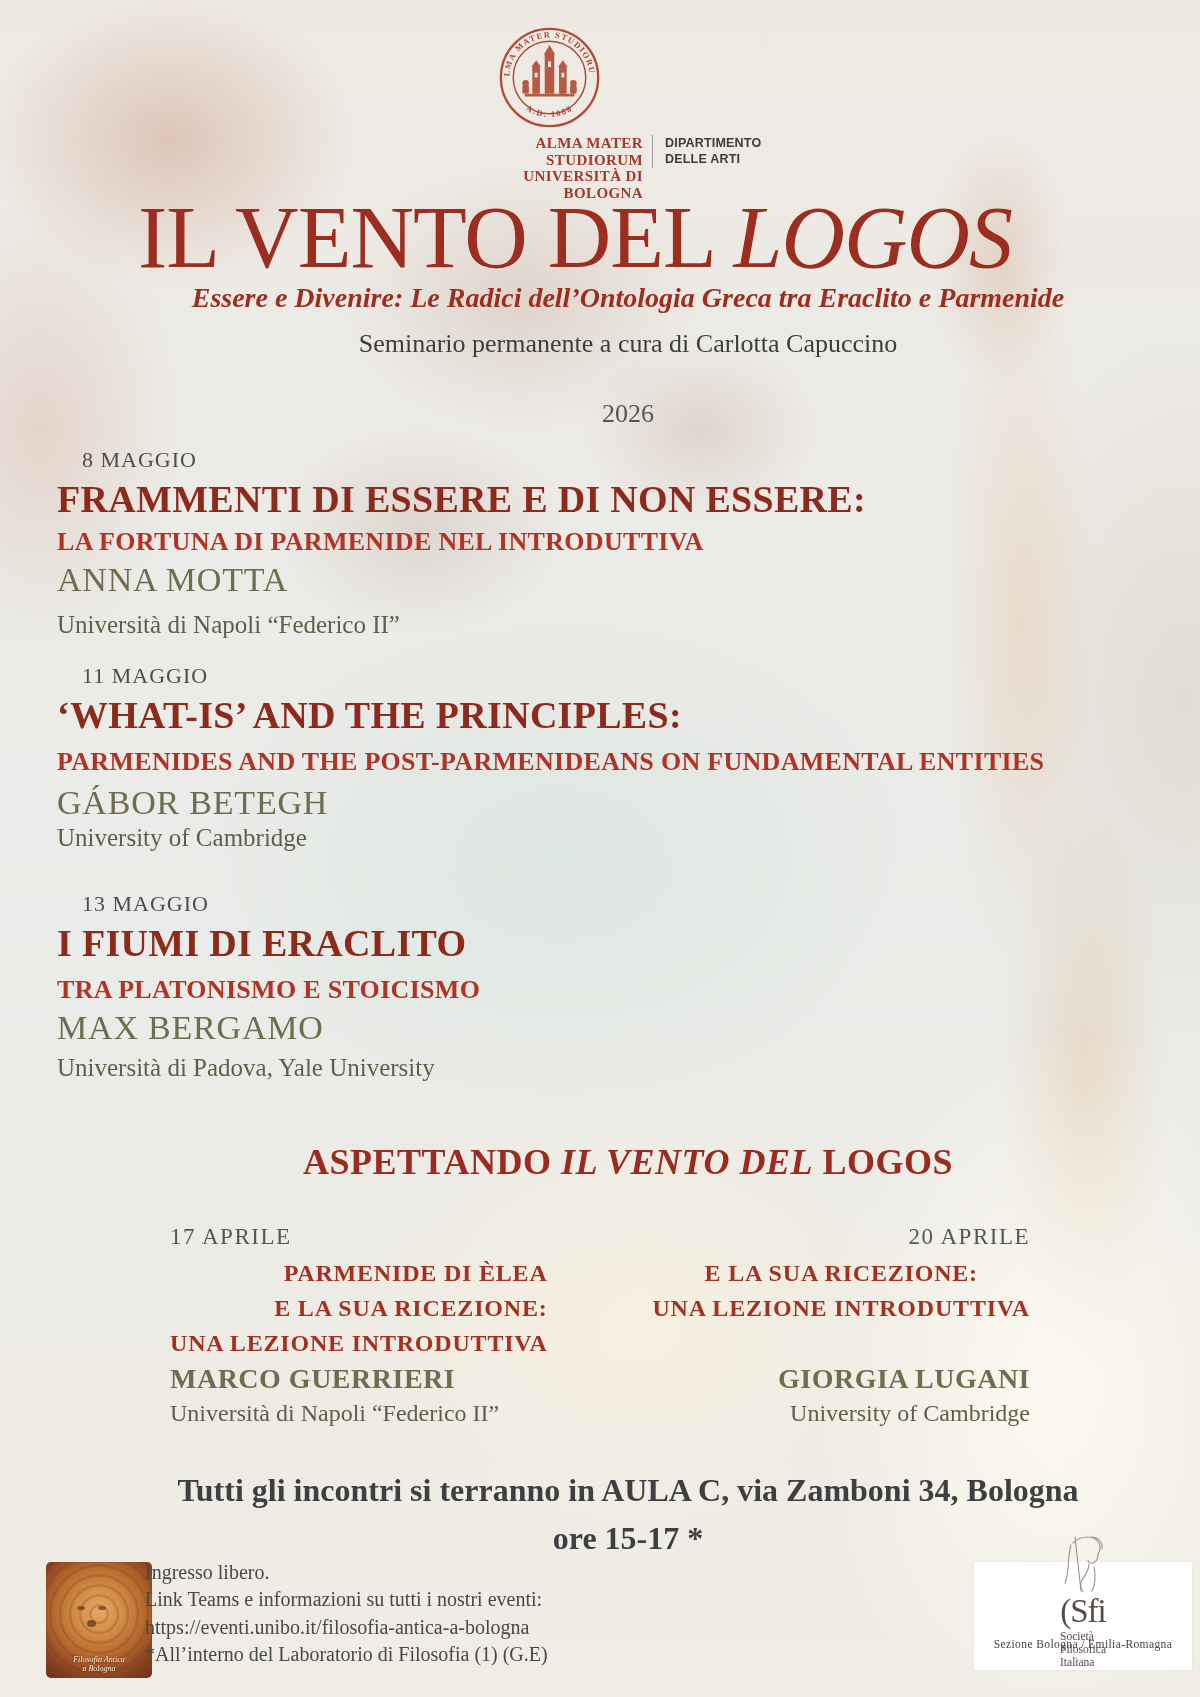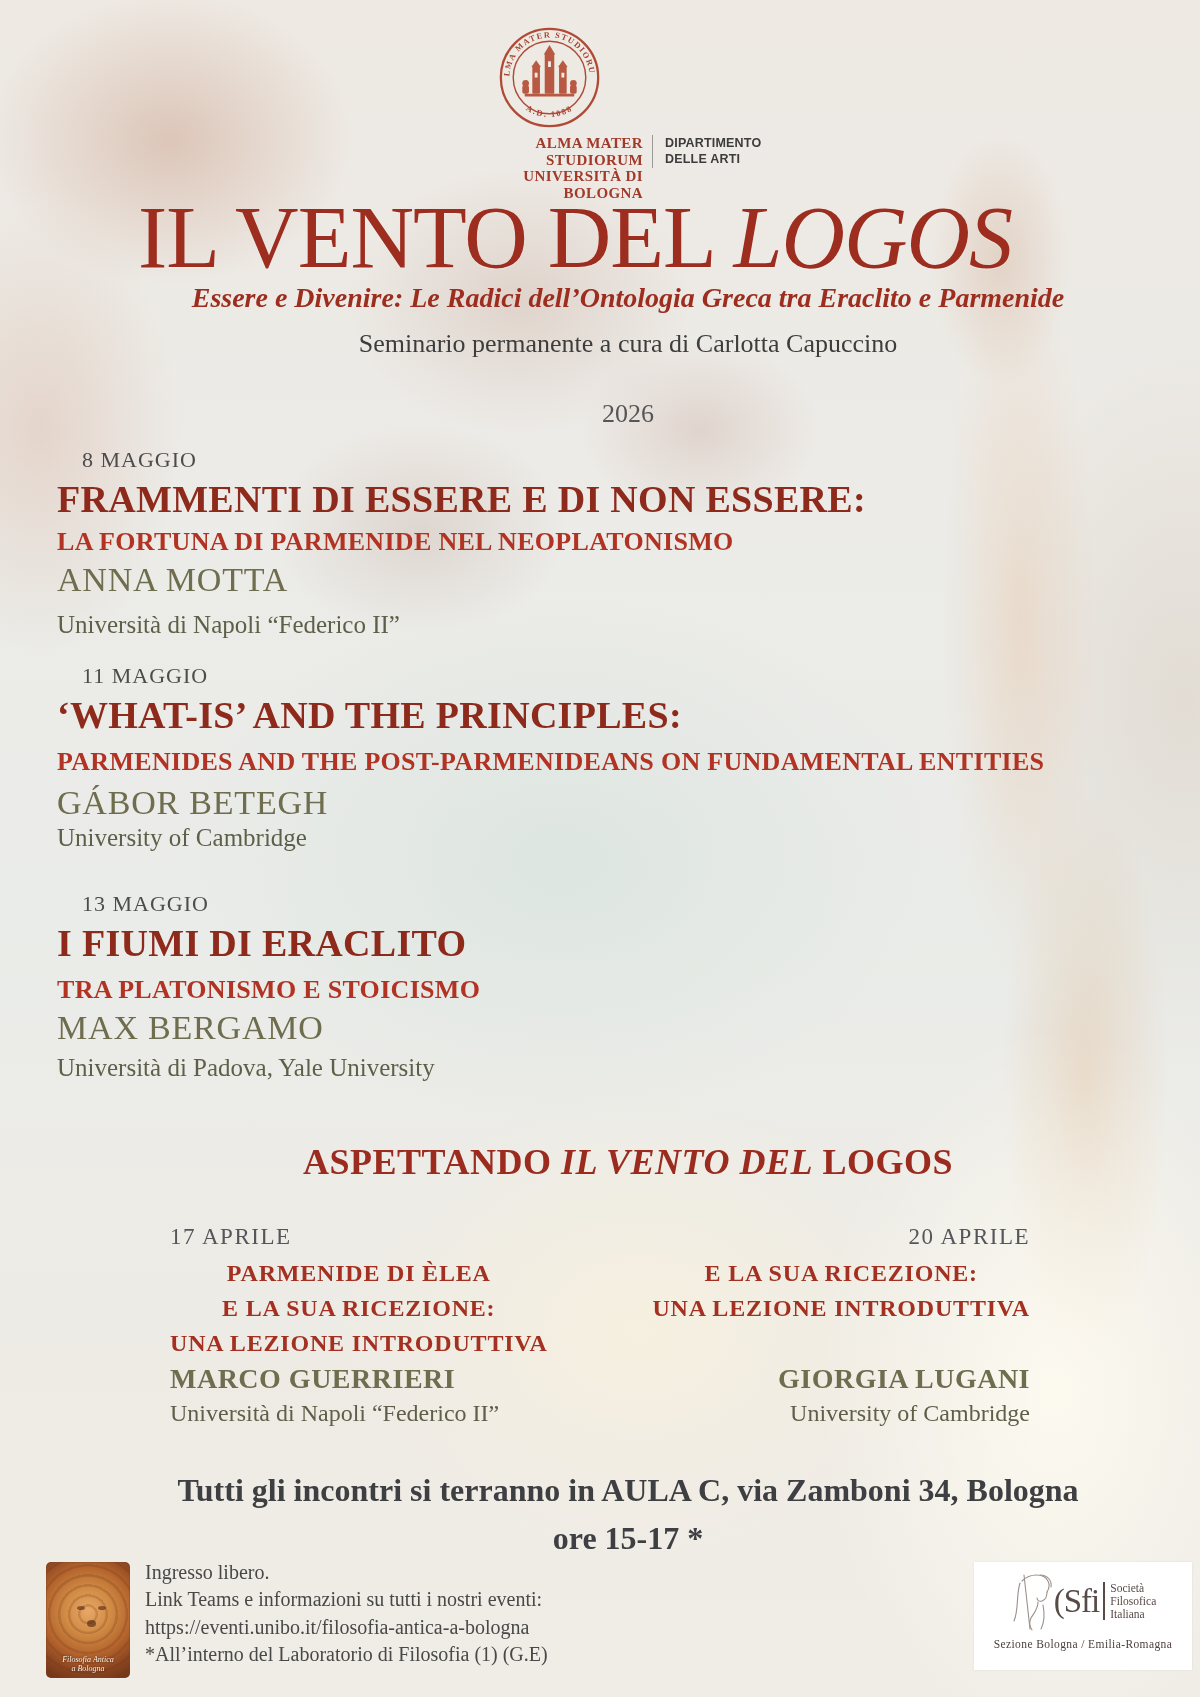--- a/index.html
+++ b/index.html
@@ -48,44 +48,44 @@
   .ev-date{font-size:22px;color:#4c4c4c;letter-spacing:1px;margin-left:25px;}
   .ev-title{font-size:38px;font-weight:700;color:#8d2a1c;letter-spacing:0.3px;}
   .ev-sub{font-size:26px;font-weight:700;color:#b23323;letter-spacing:0.3px;}
   .ev-name{font-size:34px;color:#6e6d4e;letter-spacing:0.8px;}
   .ev-aff{font-size:25px;color:#5e5f48;}
 
   .aspettando{top:1141px;font-size:36px;font-weight:700;color:#9a2b1e;letter-spacing:0.5px;}
   .aspettando .it{font-style:italic;}
 
   
-  .col-l{left:170px;text-align:center;}
+  .col-l{left:170px;text-align:right;}
   .col-r{right:170px;text-align:center;}
   .ap-date{top:1224px;font-size:23px;color:#54565a;letter-spacing:1.5px;}
   .ap-lines{top:1256px;font-size:24px;font-weight:700;color:#a33020;letter-spacing:0.8px;line-height:35px;}
   .ap-name{top:1363px;font-size:28px;font-weight:700;color:#6e6d4e;letter-spacing:0.5px;}
   .ap-aff{top:1400px;font-size:24px;color:#5e5f48;}
 
   .venue{font-size:32px;font-weight:700;color:#3e3f42;}
   .v1{top:1472px;} .v2{top:1520px;}
 
   
-  .terracotta{left:46px;top:1562px;width:84px;height:116px;border-radius:5px;overflow:hidden;
+  .terracotta{left:46px;top:1562px;width:106px;height:116px;border-radius:5px;overflow:hidden;
     background:
       repeating-radial-gradient(circle at 50% 45%, rgba(110,52,20,0) 0 7px, rgba(110,52,20,0.22) 8px 10px),
       radial-gradient(circle at 50% 42%, #e8a866 0%, #d08a44 30%, #b5652d 55%, #8a4420 78%, #6f3317 100%);
     box-shadow:0 0 0 1px rgba(120,70,40,0.3) inset;}
   .t-eye,.t-mouth{position:absolute;background:rgba(70,30,10,0.55);border-radius:50%;}
   .t-eye{width:8px;height:4px;top:44px;}
   .t-mouth{width:9px;height:7px;top:58px;left:41px;background:rgba(55,22,8,0.55);}
   .t-cap{position:absolute;bottom:5px;left:0;width:100%;text-align:center;color:#fdf4ea;
     font-style:italic;font-size:8px;line-height:9px;text-shadow:0 0 2px rgba(60,25,5,0.8);}
   .info{left:145px;top:1559px;font-size:20px;line-height:27.3px;color:#484848;}
   .sfi-box{left:974px;top:1562px;width:218px;height:108px;background:#ffffff;box-shadow:0 0 2px rgba(0,0,0,0.08);}
-  .sfi-row{display:flex;align-items:center;justify-content:center;margin-top:8px;height:62px;}
+  .sfi-row{display:flex;align-items:center;justify-content:center;margin-top:8px;height:62px;flex-direction:column;}
   .sfi-mark{font-size:33px;color:#574b47;letter-spacing:-1px;}
   .sfi-bar{width:2px;height:38px;background:#574b47;margin:0 5px 0 4px;}
   .sfi-words{font-size:11.5px;line-height:13px;color:#574b47;text-align:left;}
   .sfi-section{margin-top:6px;text-align:center;font-size:11.5px;color:#4e403b;letter-spacing:0.4px;}
 </style>
 </head>
 <body>
 
 <div class="poster">
 
@@ -128,21 +128,21 @@
 
   <h1 class="abs title" style="margin:0;">
     <span>IL VENTO DEL </span><span class="it">LOGOS</span>
   </h1>
   <div class="abs ctr subtitle">Essere e Divenire: Le Radici dell’Ontologia Greca tra Eraclito e Parmenide</div>
   <div class="abs ctr curators c1">Seminario permanente a cura di Carlotta Capuccino</div>
   <div class="abs ctr year">2026</div>
 
   <div class="abs ev ev-date" style="top:447px">8 MAGGIO</div>
   <div class="abs ev ev-title" style="top:477px">FRAMMENTI DI ESSERE E DI NON ESSERE:</div>
-  <div class="abs ev ev-sub" style="top:527px">LA FORTUNA DI PARMENIDE NEL NEOPLATONISMO</div>
+  <div class="abs ev ev-sub" style="top:527px">LA FORTUNA DI PARMENIDE NEL INTRODUTTIVA</div>
   <div class="abs ev ev-name" style="top:561px">ANNA MOTTA</div>
   <div class="abs ev ev-aff" style="top:611px">Università di Napoli “Federico II”</div>
 
   <div class="abs ev ev-date" style="top:663px">11 MAGGIO</div>
   <div class="abs ev ev-title" style="top:693px">‘WHAT-IS’ AND THE PRINCIPLES:</div>
   <div class="abs ev ev-sub" style="top:747px">PARMENIDES AND THE POST-PARMENIDEANS ON FUNDAMENTAL ENTITIES</div>
   <div class="abs ev ev-name" style="top:784px">GÁBOR BETEGH</div>
   <div class="abs ev ev-aff" style="top:824px">University of Cambridge</div>
 
   <div class="abs ev ev-date" style="top:891px">13 MAGGIO</div>

